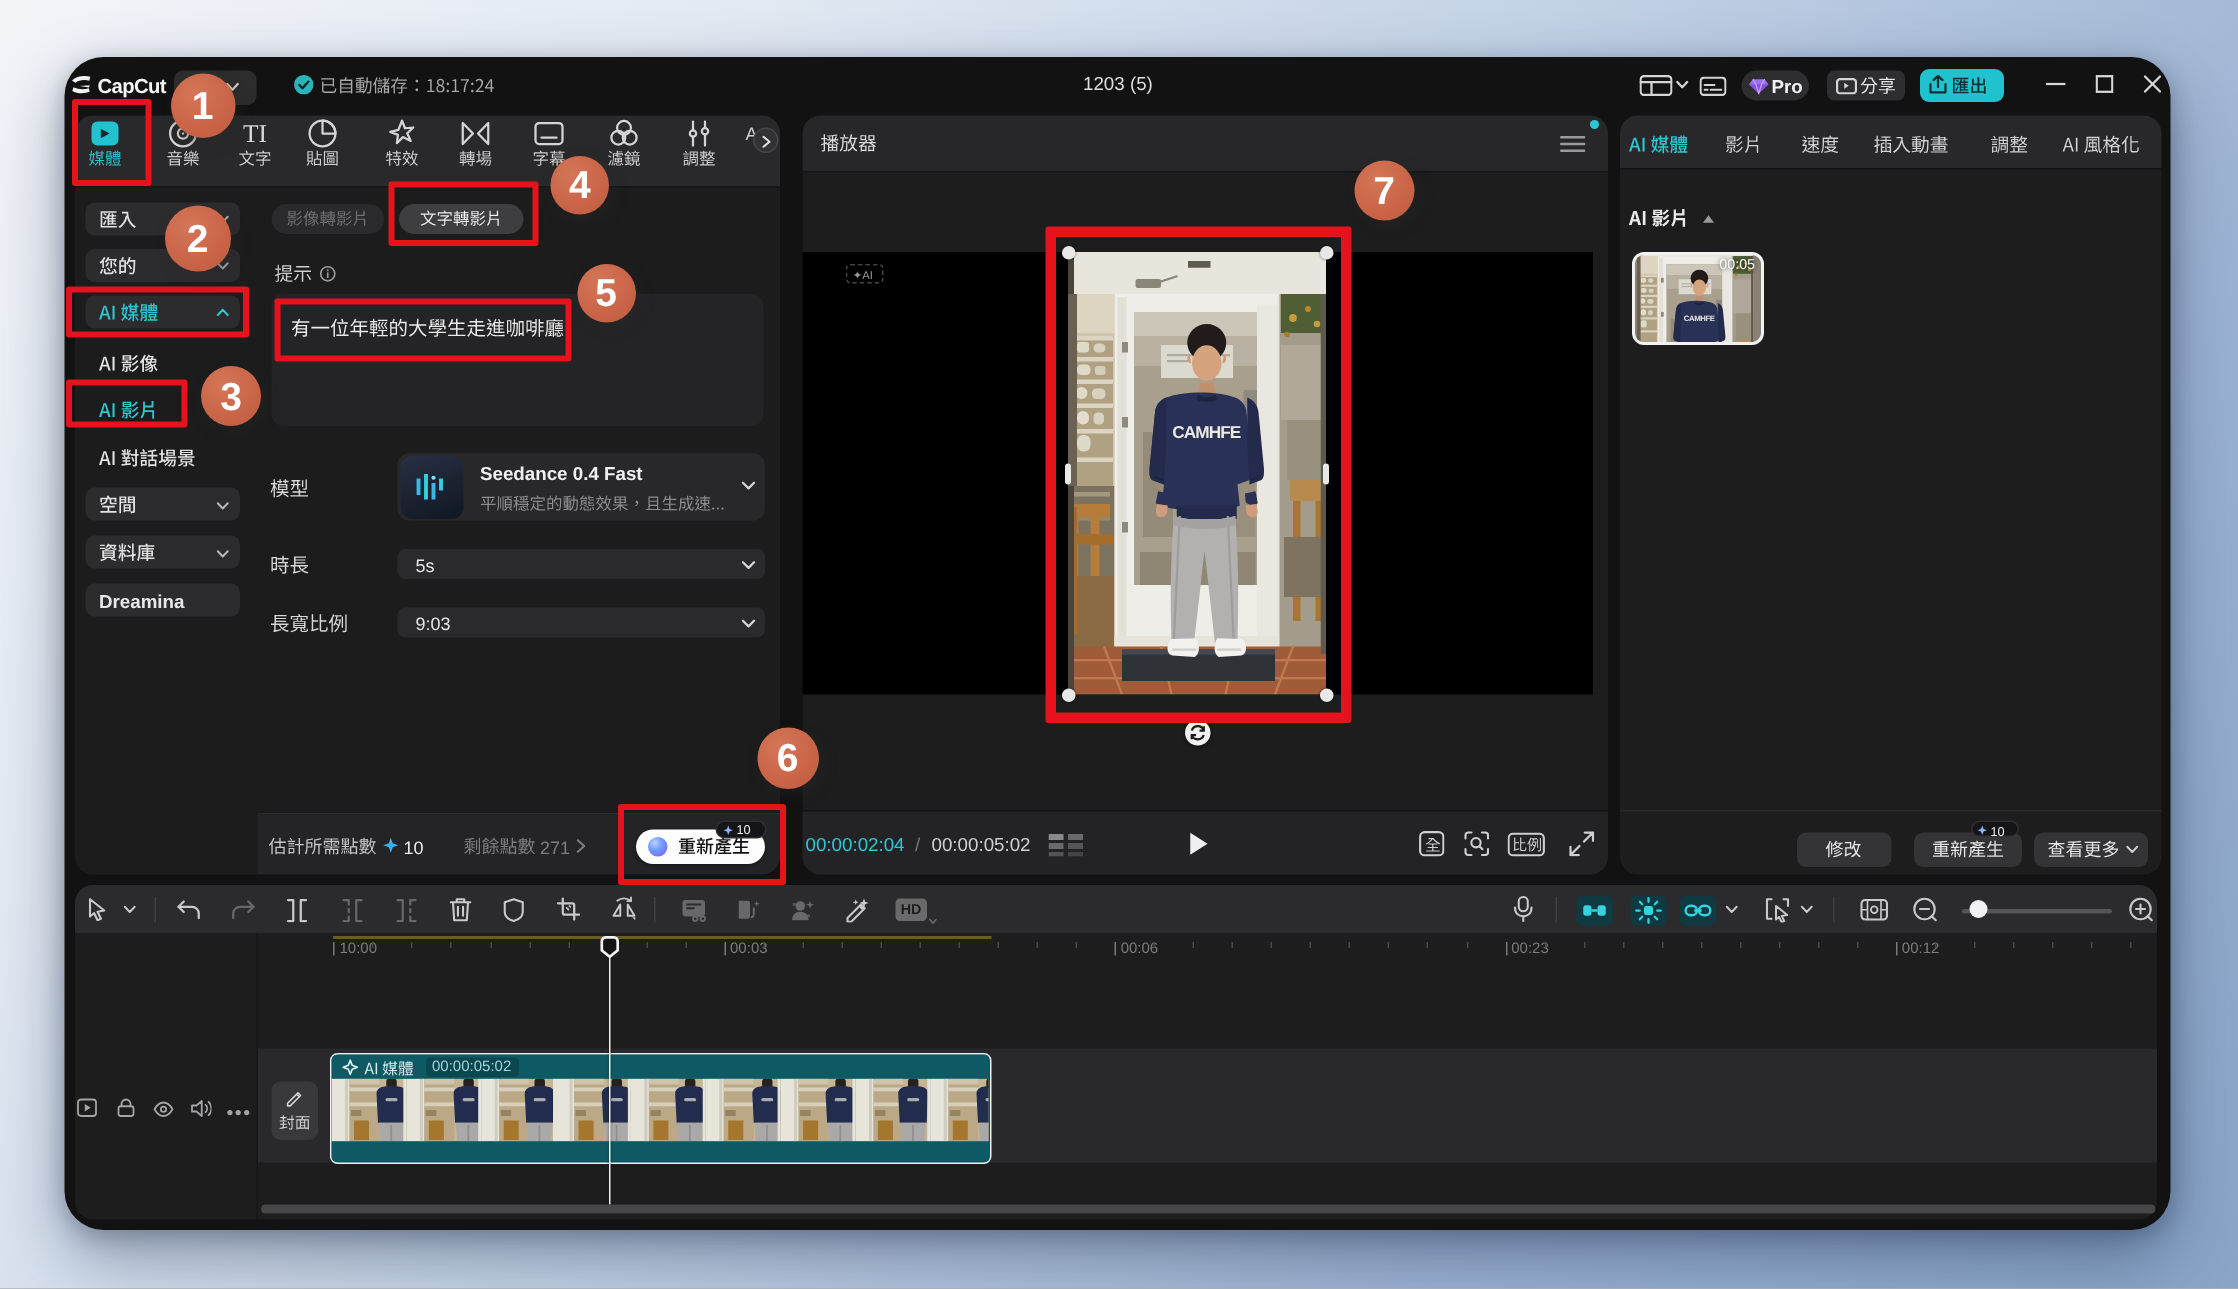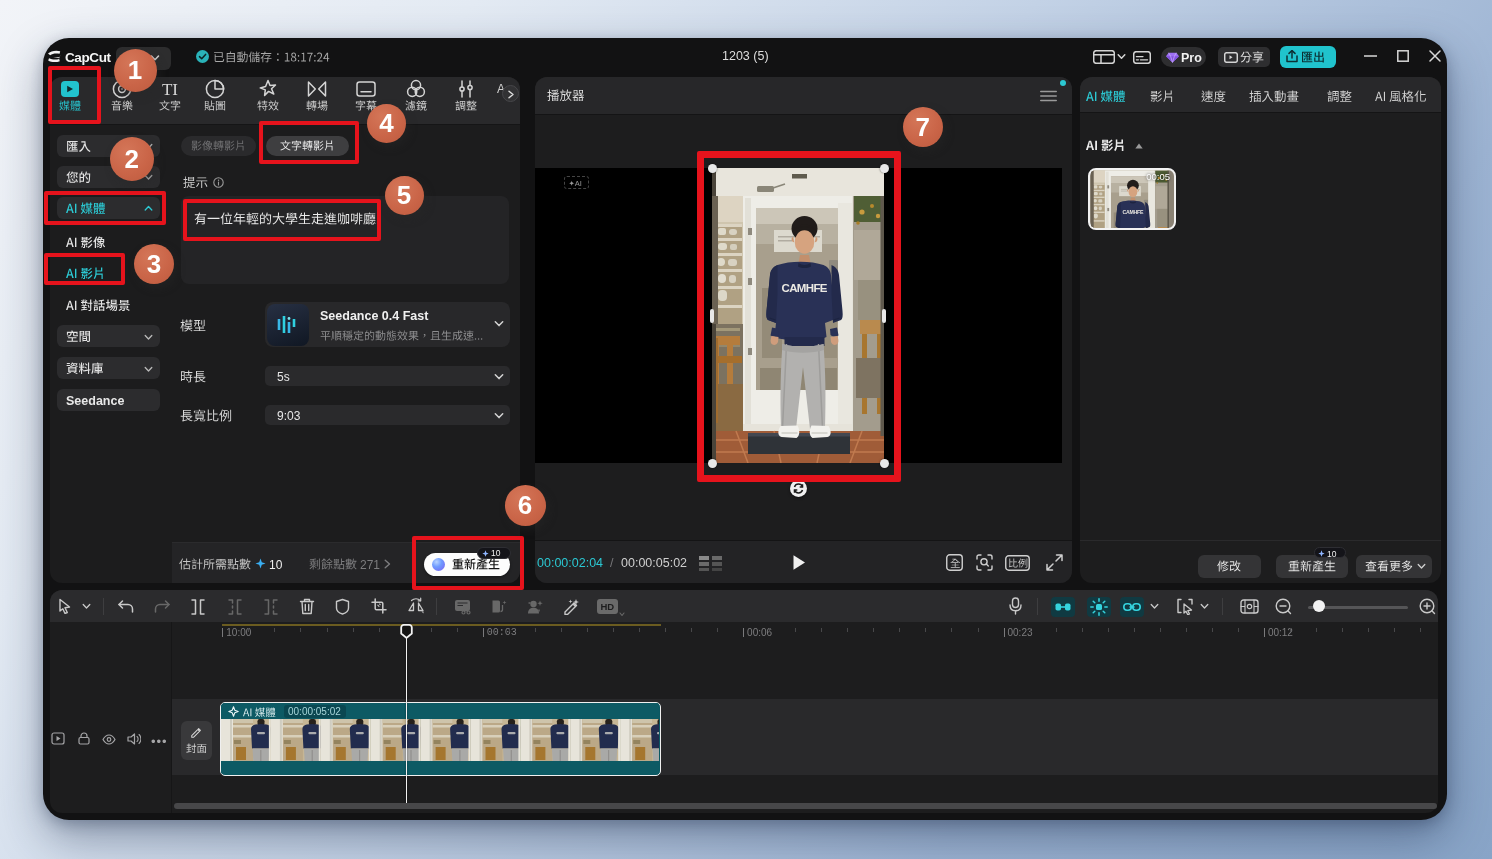--- a/index.html
+++ b/index.html
@@ -221,21 +221,21 @@
 <div style="position:absolute;left:57px;top:357px;width:103px;height:22px;background:#2c2c2e;border-radius:6px"></div>
 <div style="position:absolute;left:66px;top:362px">
     <svg width="37.5" height="12.5" viewBox="0 -11.00 37.5 12.5" style="display:block;overflow:visible">
       <path d="M3.4 -3.9H9.3V-3.2H3.4ZM3.4 -2.5H9.3V-1.8H3.4ZM3.4 -5.3H9.3V-4.6H3.4ZM0.8 -9.9V-9H3.9V-9.9ZM7.4 -0.4C8.7 0 10 0.6 10.8 1L11.8 0.4C11 -0 9.6 -0.6 8.2 -1H10.5V-6.1H2.2V-1H4.2C3.4 -0.5 1.9 -0.1 0.6 0.2C0.9 0.4 1.3 0.8 1.5 1.1C2.7 0.7 4.3 0.1 5.4 -0.5L4.3 -1H8.1ZM0.6 -7.9V-7H3.8C4 -6.8 4.3 -6.4 4.4 -6.1C6.6 -6.4 7.6 -7 8 -7.6C8.8 -6.8 10 -6.4 11.4 -6.2C11.5 -6.5 11.8 -6.9 12 -7.1C10.4 -7.2 9 -7.7 8.3 -8.3L8.4 -8.7V-8.9H10.1C9.9 -8.5 9.7 -8.2 9.6 -8L10.5 -7.7C10.9 -8.1 11.3 -8.9 11.6 -9.5L10.8 -9.8L10.6 -9.8H6.7C6.8 -10 6.9 -10.2 6.9 -10.4L5.9 -10.6C5.6 -9.7 5.1 -8.9 4.4 -8.3C4.7 -8.2 5.1 -7.9 5.3 -7.7C5.6 -8 6 -8.4 6.2 -8.9H7.3V-8.7C7.3 -8.2 7 -7.5 4.2 -7.1V-7.9Z M13.1 -9.6C13.4 -8.7 13.7 -7.5 13.7 -6.7L14.6 -6.9C14.6 -7.7 14.3 -8.9 13.9 -9.8ZM17.1 -9.8C17 -9 16.7 -7.7 16.4 -6.9L17.1 -6.7C17.5 -7.4 17.9 -8.6 18.2 -9.6ZM18.9 -9C19.6 -8.5 20.4 -7.8 20.9 -7.3L21.5 -8.2C21.1 -8.7 20.2 -9.3 19.5 -9.8ZM18.3 -5.8C19 -5.4 19.9 -4.7 20.4 -4.3L20.9 -5.2C20.5 -5.7 19.6 -6.2 18.8 -6.6ZM14.1 -4.7C13.9 -3.6 13.4 -2.3 12.9 -1.6C13.1 -1.2 13.3 -0.7 13.4 -0.2C14.2 -1.2 14.7 -2.9 14.9 -4.4ZM16.6 -4.6 16.1 -4.2V-5.3H18.1V-6.4H16.1V-10.6H15V-6.4H13V-5.3H15V1.1H16.1V-3.9C16.4 -3.2 16.9 -2 17.1 -1.3L18 -2.2C17.8 -2.6 16.9 -4.3 16.6 -4.6ZM18 -2.7 18.2 -1.6 22 -2.2V1H23.1V-2.4L24.6 -2.7L24.5 -3.8L23.1 -3.6V-10.6H22V-3.4Z M28.6 -6V-2.1H31.6V-1.4H27.6V-0.4H31.6V1H32.8V-0.4H37V-1.4H32.8V-2.1H36V-6H32.8V-6.7H36.6V-7.6H32.8V-8.2H31.6V-7.6H28.2V-6.7H31.6V-6ZM29.6 -3.7H31.6V-2.9H29.6ZM32.8 -3.7H34.9V-2.9H32.8ZM29.6 -5.2H31.6V-4.4H29.6ZM32.8 -5.2H34.9V-4.4H32.8ZM30.9 -10.2C31 -10 31.1 -9.8 31.3 -9.5H26.4V-5.5C26.4 -3.7 26.3 -1.3 25.3 0.4C25.6 0.5 26.1 0.9 26.3 1.1C27.4 -0.8 27.6 -3.6 27.6 -5.5V-8.5H36.9V-9.5H32.6C32.4 -9.9 32.2 -10.2 32 -10.6Z" fill="#e2e2e2"></path>
     </svg>
   </div>
 <svg style="position:absolute;left:144px;top:365.5px;" width="9" height="7" viewBox="0 0 9 7" fill="none">
     <path d="M1.2 1.5 L4.5 5 L7.8 1.5" stroke="#b9b9b9" stroke-width="1.3" stroke-linecap="round" stroke-linejoin="round"></path>
   </svg>
 <div style="position:absolute;left:57px;top:389px;width:103px;height:22px;background:#2c2c2e;border-radius:6px"></div>
-<div style="position:absolute;left:66px;top:394.5px;font-size:12.5px;color:#e8e8e8;font-weight:700;white-space:nowrap;line-height:1;">Seedance</div>
+<div style="position:absolute;left:66px;top:394.5px;font-size:12.5px;color:#e8e8e8;font-weight:700;white-space:nowrap;line-height:1;">Dreamina</div>
 <div style="position:absolute;left:181px;top:135.5px;width:75px;height:20px;background:#2a2a2c;border-radius:10px"></div>
 <div style="position:absolute;left:191px;top:140px">
     <svg width="55.0" height="11.0" viewBox="0 -9.68 55.0 11.0" style="display:block;overflow:visible">
       <path d="M9.2 -9C8.6 -8.1 7.5 -7.2 6.5 -6.7C6.7 -6.5 7 -6.3 7.1 -6.1C8.1 -6.7 9.3 -7.7 10 -8.7ZM9.6 -6C8.9 -5.1 7.6 -4.1 6.5 -3.6C6.7 -3.4 7 -3.2 7.1 -3C8.3 -3.6 9.5 -4.7 10.4 -5.7ZM9.8 -2.9C9.1 -1.6 7.6 -0.5 6.2 0.2C6.4 0.3 6.6 0.6 6.8 0.8C8.3 0.1 9.7 -1.2 10.6 -2.6ZM2 -3.3H5.2V-2.4H2ZM4.6 -1.3C5 -0.8 5.4 -0.1 5.6 0.3L6.2 0C6 -0.4 5.6 -1.1 5.2 -1.6ZM2 -7.1H5.3V-6.4H2ZM2 -8.3H5.3V-7.6H2ZM1.2 -8.9V-5.9H6.1V-8.9ZM1.7 -1.6C1.4 -1 1 -0.4 0.6 0C0.8 0.1 1.1 0.3 1.2 0.5C1.6 0 2.1 -0.7 2.4 -1.4ZM3 -5.7C3.1 -5.5 3.1 -5.3 3.2 -5.1H0.6V-4.5H6.5V-5.1H4.1C4 -5.4 3.9 -5.6 3.7 -5.8ZM1.3 -3.9V-1.8H3.2V0C3.2 0.1 3.2 0.1 3.1 0.1C2.9 0.1 2.6 0.1 2.1 0.1C2.2 0.3 2.3 0.6 2.4 0.8C3 0.8 3.4 0.8 3.7 0.7C3.9 0.6 4 0.4 4 0V-1.8H6V-3.9Z M16.3 -7.8H18.3C18.1 -7.5 17.9 -7.2 17.7 -6.9H15.6C15.9 -7.2 16.1 -7.5 16.3 -7.8ZM20.4 -4.3C19.9 -3.9 19.1 -3.5 18.4 -3.1C18.2 -3.6 17.9 -4 17.4 -4.4L17.6 -4.5H20.9V-6.9H18.5C18.8 -7.3 19.1 -7.7 19.4 -8.2L18.9 -8.5L18.7 -8.5H16.8C16.9 -8.7 17 -8.9 17.1 -9.1L16.3 -9.2C15.9 -8.3 15 -7.1 13.8 -6.3C14 -6.2 14.2 -5.9 14.3 -5.7C14.5 -5.9 14.7 -6.1 14.9 -6.2V-4.5H16.7C16 -4 14.9 -3.5 14 -3.2C14.2 -3.1 14.4 -2.9 14.5 -2.7C15.2 -3 16.2 -3.5 16.9 -4C17.1 -3.8 17.3 -3.7 17.4 -3.5C16.7 -2.8 15.3 -2.1 14.2 -1.7C14.3 -1.6 14.5 -1.4 14.6 -1.2C15.6 -1.6 16.9 -2.3 17.7 -3C17.8 -2.8 17.9 -2.6 18 -2.4C17.1 -1.5 15.5 -0.6 14.1 -0.2C14.3 -0 14.5 0.2 14.6 0.4C15.8 -0 17.2 -0.8 18.2 -1.7C18.3 -1 18.2 -0.3 17.9 -0.1C17.7 0.1 17.6 0.1 17.3 0.1C17.1 0.1 16.9 0.1 16.6 0.1C16.7 0.3 16.8 0.6 16.8 0.8C17 0.8 17.3 0.8 17.5 0.8C17.9 0.8 18.2 0.7 18.5 0.4C19 -0 19.1 -1.3 18.7 -2.6L19.2 -2.8C19.5 -1.6 20.2 -0.5 21.1 0.2C21.2 -0 21.4 -0.3 21.6 -0.5C20.8 -1 20.1 -2 19.8 -3.1C20.2 -3.3 20.6 -3.6 21 -3.8ZM15.7 -6.3H17.5V-5.2H15.7ZM18.2 -6.3H20.1V-5.2H18.2ZM13.9 -9.2C13.3 -7.5 12.3 -5.9 11.3 -4.8C11.5 -4.6 11.7 -4.2 11.8 -4C12.1 -4.3 12.4 -4.8 12.7 -5.2V0.8H13.5V-6.5C14 -7.3 14.4 -8.1 14.7 -9Z M27.6 -1.2C28 -0.8 28.4 -0.2 28.6 0.2L29.2 -0.2C29 -0.6 28.6 -1.1 28.2 -1.5ZM26.9 -3.5 27 -2.9C28.2 -2.9 30 -3 31.7 -3C31.9 -2.9 32 -2.7 32 -2.6L32.6 -2.9C32.4 -3.3 31.9 -3.9 31.4 -4.3H32.2V-7.2H30.1V-7.8H32.4V-8.4H30.1V-9.2H29.3V-8.4H27.1V-7.8H29.3V-7.2H27.3V-4.3H29.3V-3.6ZM22.8 -6.5V-2.7H24.4V-1.8H22.4V-1H24.4V0.9H25.1V-1H27V-1.6H30.5V0.1C30.5 0.2 30.4 0.2 30.3 0.2C30.1 0.2 29.6 0.2 29.1 0.2C29.2 0.4 29.3 0.7 29.3 0.9C30 0.9 30.5 0.9 30.8 0.8C31.2 0.7 31.2 0.5 31.2 0.1V-1.6H32.6V-2.3H31.2V-2.9H30.5V-2.3H26.9V-1.8H25.1V-2.7H26.7V-6.5H25.1V-7.3H26.8V-8H25.1V-9.2H24.4V-8H22.6V-7.3H24.4V-6.5ZM28 -5.5H29.3V-4.8H28ZM30.1 -5.5H31.5V-4.8H30.1ZM28 -6.7H29.3V-6H28ZM30.1 -6.7H31.5V-6H30.1ZM30.8 -4.1C30.9 -3.9 31.1 -3.8 31.2 -3.6L30.1 -3.6V-4.3H31.2ZM23.4 -4.3H24.5V-3.3H23.4ZM25 -4.3H26.1V-3.3H25ZM23.4 -5.9H24.5V-4.9H23.4ZM25 -5.9H26.1V-4.9H25Z M42.2 -9C41.6 -8.1 40.5 -7.2 39.5 -6.7C39.7 -6.5 40 -6.3 40.1 -6.1C41.1 -6.7 42.3 -7.7 43 -8.7ZM42.6 -6C41.9 -5.1 40.6 -4.1 39.5 -3.6C39.7 -3.4 40 -3.2 40.1 -3C41.3 -3.6 42.5 -4.7 43.4 -5.7ZM42.8 -2.9C42.1 -1.6 40.6 -0.5 39.2 0.2C39.4 0.3 39.6 0.6 39.8 0.8C41.3 0.1 42.7 -1.2 43.6 -2.6ZM35 -3.3H38.2V-2.4H35ZM37.6 -1.3C38 -0.8 38.4 -0.1 38.6 0.3L39.2 0C39 -0.4 38.6 -1.1 38.2 -1.6ZM35 -7.1H38.3V-6.4H35ZM35 -8.3H38.3V-7.6H35ZM34.2 -8.9V-5.9H39.1V-8.9ZM34.7 -1.6C34.4 -1 34 -0.4 33.6 0C33.8 0.1 34.1 0.3 34.2 0.5C34.6 0 35.1 -0.7 35.4 -1.4ZM36 -5.7C36.1 -5.5 36.1 -5.3 36.2 -5.1H33.6V-4.5H39.5V-5.1H37.1C37 -5.4 36.9 -5.6 36.7 -5.8ZM34.3 -3.9V-1.8H36.2V0C36.2 0.1 36.2 0.1 36.1 0.1C35.9 0.1 35.6 0.1 35.1 0.1C35.2 0.3 35.3 0.6 35.4 0.8C36 0.8 36.4 0.8 36.7 0.7C36.9 0.6 37 0.4 37 0V-1.8H39V-3.9Z M46.3 -9.1V-5.4C46.3 -3.4 46.1 -1.3 44.7 0.3C44.9 0.4 45.2 0.7 45.3 0.9C46.4 -0.3 46.8 -1.6 47 -3.1H51.6V0.9H52.5V-3.9H47C47.1 -4.4 47.1 -4.9 47.1 -5.4V-5.7H52.1V-9.2H51.2V-6.5H47.1V-9.1Z" fill="#707072"></path>
     </svg>
   </div>
 <div style="position:absolute;left:266px;top:135.5px;width:83px;height:20px;background:#3e3e40;border-radius:10px"></div>
 <div style="position:absolute;left:280px;top:140px">
     <svg width="55.0" height="11.0" viewBox="0 -9.68 55.0 11.0" style="display:block;overflow:visible">
       <path d="M4.7 -9.1C5 -8.5 5.3 -7.8 5.5 -7.3L6.4 -7.6C6.2 -8.1 5.8 -8.8 5.5 -9.3ZM0.5 -7.3V-6.5H2.3C2.9 -4.8 3.8 -3.4 4.9 -2.2C3.7 -1.2 2.2 -0.4 0.4 0.1C0.6 0.3 0.8 0.7 0.9 0.9C2.8 0.3 4.3 -0.5 5.5 -1.6C6.8 -0.5 8.3 0.3 10.1 0.8C10.2 0.6 10.4 0.2 10.6 0C8.9 -0.4 7.4 -1.2 6.2 -2.2C7.3 -3.3 8.1 -4.8 8.8 -6.5H10.5V-7.3ZM5.5 -2.8C4.5 -3.8 3.7 -5.1 3.1 -6.5H7.8C7.3 -5 6.5 -3.8 5.5 -2.8Z M16.1 -4V-3.3H11.8V-2.5H16.1V-0.2C16.1 0 16 0.1 15.8 0.1C15.6 0.1 14.9 0.1 14.2 0C14.3 0.3 14.5 0.6 14.5 0.9C15.4 0.9 16 0.9 16.4 0.7C16.8 0.6 16.9 0.4 16.9 -0.1V-2.5H21.2V-3.3H16.9V-3.7C17.9 -4.2 18.9 -5 19.6 -5.7L19 -6.1L18.8 -6.1H13.6V-5.3H18C17.4 -4.8 16.7 -4.3 16.1 -4ZM15.7 -9.1C15.9 -8.8 16.1 -8.4 16.2 -8.1H11.9V-5.8H12.7V-7.3H20.3V-5.8H21.1V-8.1H17.2C17 -8.5 16.8 -9 16.5 -9.3Z M27.6 -1.2C28 -0.8 28.4 -0.2 28.6 0.2L29.2 -0.2C29 -0.6 28.6 -1.1 28.2 -1.5ZM26.9 -3.5 27 -2.9C28.2 -2.9 30 -3 31.7 -3C31.9 -2.9 32 -2.7 32 -2.6L32.6 -2.9C32.4 -3.3 31.9 -3.9 31.4 -4.3H32.2V-7.2H30.1V-7.8H32.4V-8.4H30.1V-9.2H29.3V-8.4H27.1V-7.8H29.3V-7.2H27.3V-4.3H29.3V-3.6ZM22.8 -6.5V-2.7H24.4V-1.8H22.4V-1H24.4V0.9H25.1V-1H27V-1.6H30.5V0.1C30.5 0.2 30.4 0.2 30.3 0.2C30.1 0.2 29.6 0.2 29.1 0.2C29.2 0.4 29.3 0.7 29.3 0.9C30 0.9 30.5 0.9 30.8 0.8C31.2 0.7 31.2 0.5 31.2 0.1V-1.6H32.6V-2.3H31.2V-2.9H30.5V-2.3H26.9V-1.8H25.1V-2.7H26.7V-6.5H25.1V-7.3H26.8V-8H25.1V-9.2H24.4V-8H22.6V-7.3H24.4V-6.5ZM28 -5.5H29.3V-4.8H28ZM30.1 -5.5H31.5V-4.8H30.1ZM28 -6.7H29.3V-6H28ZM30.1 -6.7H31.5V-6H30.1ZM30.8 -4.1C30.9 -3.9 31.1 -3.8 31.2 -3.6L30.1 -3.6V-4.3H31.2ZM23.4 -4.3H24.5V-3.3H23.4ZM25 -4.3H26.1V-3.3H25ZM23.4 -5.9H24.5V-4.9H23.4ZM25 -5.9H26.1V-4.9H25Z M42.2 -9C41.6 -8.1 40.5 -7.2 39.5 -6.7C39.7 -6.5 40 -6.3 40.1 -6.1C41.1 -6.7 42.3 -7.7 43 -8.7ZM42.6 -6C41.9 -5.1 40.6 -4.1 39.5 -3.6C39.7 -3.4 40 -3.2 40.1 -3C41.3 -3.6 42.5 -4.7 43.4 -5.7ZM42.8 -2.9C42.1 -1.6 40.6 -0.5 39.2 0.2C39.4 0.3 39.6 0.6 39.8 0.8C41.3 0.1 42.7 -1.2 43.6 -2.6ZM35 -3.3H38.2V-2.4H35ZM37.6 -1.3C38 -0.8 38.4 -0.1 38.6 0.3L39.2 0C39 -0.4 38.6 -1.1 38.2 -1.6ZM35 -7.1H38.3V-6.4H35ZM35 -8.3H38.3V-7.6H35ZM34.2 -8.9V-5.9H39.1V-8.9ZM34.7 -1.6C34.4 -1 34 -0.4 33.6 0C33.8 0.1 34.1 0.3 34.2 0.5C34.6 0 35.1 -0.7 35.4 -1.4ZM36 -5.7C36.1 -5.5 36.1 -5.3 36.2 -5.1H33.6V-4.5H39.5V-5.1H37.1C37 -5.4 36.9 -5.6 36.7 -5.8ZM34.3 -3.9V-1.8H36.2V0C36.2 0.1 36.2 0.1 36.1 0.1C35.9 0.1 35.6 0.1 35.1 0.1C35.2 0.3 35.3 0.6 35.4 0.8C36 0.8 36.4 0.8 36.7 0.7C36.9 0.6 37 0.4 37 0V-1.8H39V-3.9Z M46.3 -9.1V-5.4C46.3 -3.4 46.1 -1.3 44.7 0.3C44.9 0.4 45.2 0.7 45.3 0.9C46.4 -0.3 46.8 -1.6 47 -3.1H51.6V0.9H52.5V-3.9H47C47.1 -4.4 47.1 -4.9 47.1 -5.4V-5.7H52.1V-9.2H51.2V-6.5H47.1V-9.1Z" fill="#f0f0f0"></path>
@@ -807,21 +807,21 @@
     <div style="position:absolute;left:248.3px;top:628px;width:1px;height:4px;background:#48484a"></div>
     <div style="position:absolute;left:274.4px;top:628px;width:1px;height:4px;background:#48484a"></div>
     <div style="position:absolute;left:300.4px;top:628px;width:1px;height:4px;background:#48484a"></div>
     <div style="position:absolute;left:326.5px;top:628px;width:1px;height:4px;background:#48484a"></div>
     <div style="position:absolute;left:352.5px;top:628px;width:1px;height:4px;background:#48484a"></div>
     <div style="position:absolute;left:378.5px;top:628px;width:1px;height:4px;background:#48484a"></div>
     <div style="position:absolute;left:404.6px;top:628px;width:1px;height:4px;background:#48484a"></div>
     <div style="position:absolute;left:430.6px;top:628px;width:1px;height:4px;background:#48484a"></div>
     <div style="position:absolute;left:456.7px;top:628px;width:1px;height:4px;background:#48484a"></div>
     <div style="position:absolute;left:482.7px;top:628px;width:1px;height:9px;background:#7a7a7c"></div>
-    <div style="position:absolute;left:486.7px;top:628px;font-size:10px;color:#7d7d7f;line-height:1;font-family:Liberation Mono, monospace">00:03</div>
+    <div style="position:absolute;left:486.7px;top:628px;font-size:10px;color:#7d7d7f;line-height:1;font-family:Liberation Sans, sans-serif">00:03</div>
     <div style="position:absolute;left:508.7px;top:628px;width:1px;height:4px;background:#48484a"></div>
     <div style="position:absolute;left:534.8px;top:628px;width:1px;height:4px;background:#48484a"></div>
     <div style="position:absolute;left:560.8px;top:628px;width:1px;height:4px;background:#48484a"></div>
     <div style="position:absolute;left:586.9px;top:628px;width:1px;height:4px;background:#48484a"></div>
     <div style="position:absolute;left:612.9px;top:628px;width:1px;height:4px;background:#48484a"></div>
     <div style="position:absolute;left:638.9px;top:628px;width:1px;height:4px;background:#48484a"></div>
     <div style="position:absolute;left:665.0px;top:628px;width:1px;height:4px;background:#48484a"></div>
     <div style="position:absolute;left:691.0px;top:628px;width:1px;height:4px;background:#48484a"></div>
     <div style="position:absolute;left:717.1px;top:628px;width:1px;height:4px;background:#48484a"></div>
     <div style="position:absolute;left:743.1px;top:628px;width:1px;height:9px;background:#7a7a7c"></div>

